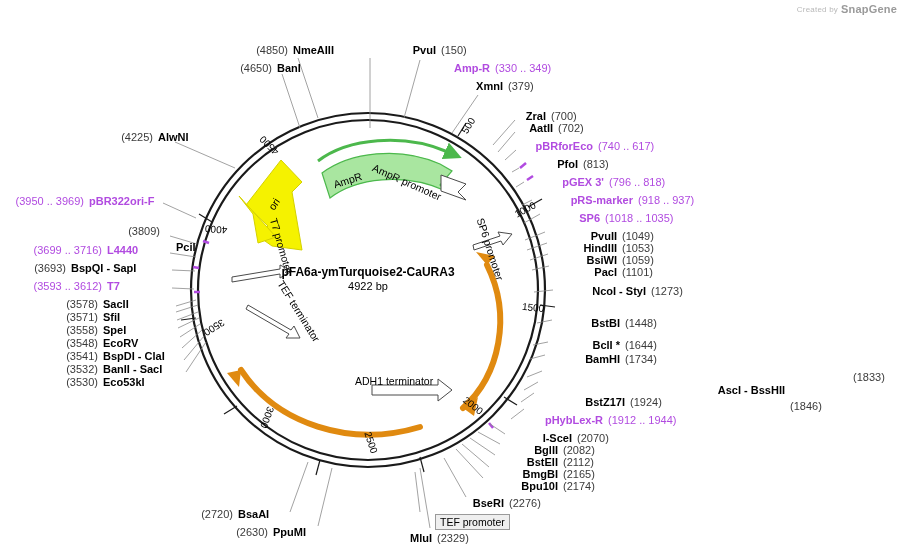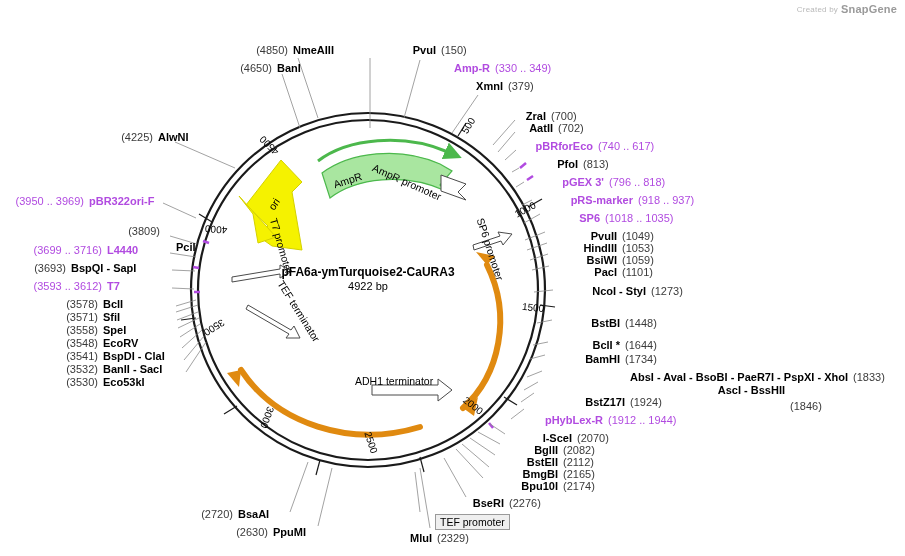--- a/index.html
+++ b/index.html
@@ -291,21 +291,21 @@
     <span>(3593 .. 3612)</span>
   </div>
   <div class="lbl purple" style="left:107px;top:280px;">
     <b>T7</b>
   </div>
 
   <div class="lbl right" style="left:98px;top:298px;">
     <span class="pos">(3578)</span>
   </div>
   <div class="lbl" style="left:103px;top:298px;">
-    <b>BclI</b>
+    <b>SacII</b>
   </div>
 
   <div class="lbl right" style="left:98px;top:311px;">
     <span class="pos">(3571)</span>
   </div>
   <div class="lbl" style="left:103px;top:311px;">
     <b>SfiI</b>
   </div>
 
   <div class="lbl right" style="left:98px;top:324px;">
@@ -441,23 +441,20 @@
     <span class="pos">(1644)</span>
   </div>
 
   <div class="lbl right" style="left:620px;top:353px;">
     <b>BamHI</b>
   </div>
   <div class="lbl" style="left:625px;top:353px;">
     <span class="pos">(1734)</span>
   </div>
 
-  <div class="lbl right" style="left:848px;top:371px;">
-    <b>AbsI  -  AvaI  -  BsoBI  -  PaeR7I  -  PspXI  -  XhoI</b>
-  </div>
   <div class="lbl" style="left:853px;top:371px;">
     <span class="pos">(1833)</span>
   </div>
 
   <div class="lbl right" style="left:785px;top:384px;">
     <b>AscI  -  BssHII</b>
   </div>
   <div class="lbl" style="left:790px;top:384px;margin-top:16px;">
     <span class="pos">(1846)</span>
   </div>

